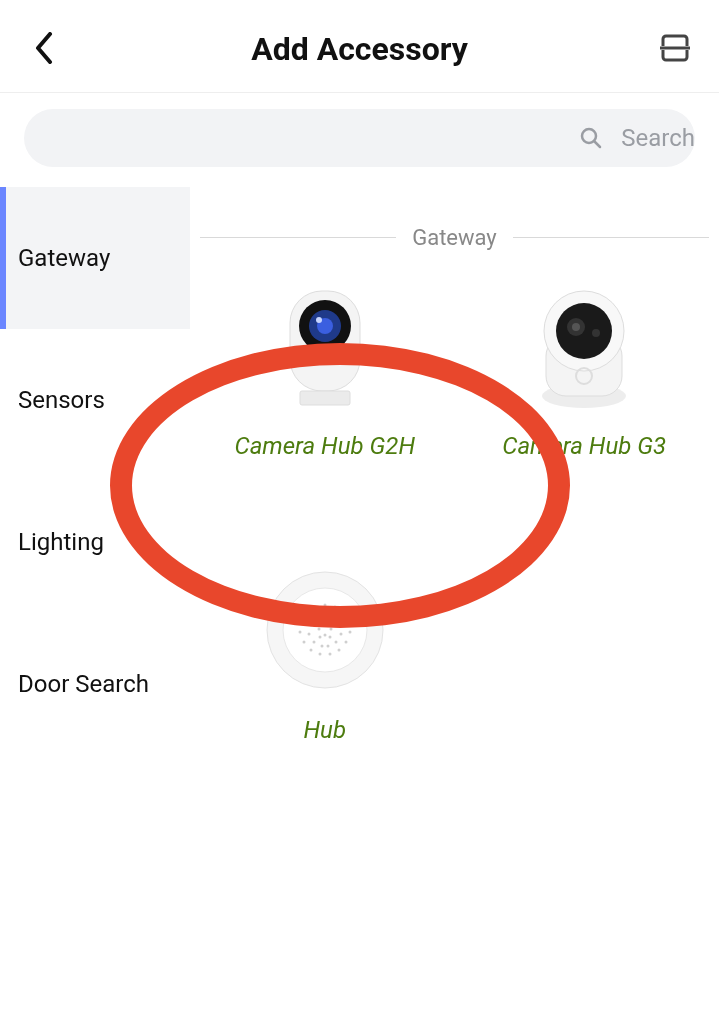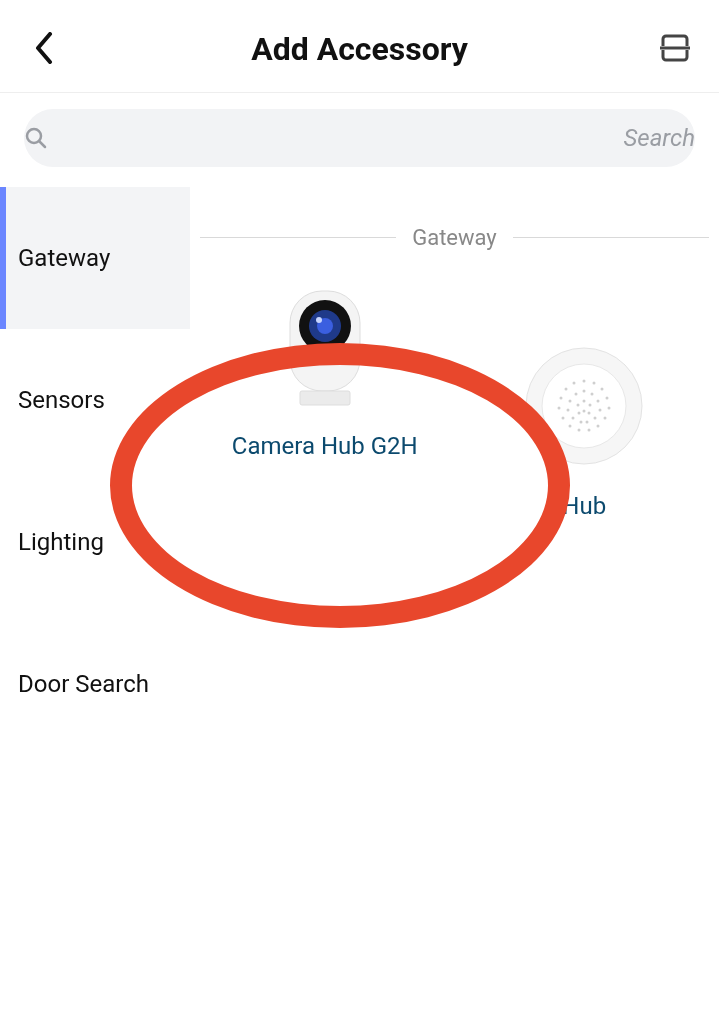--- a/index.html
+++ b/index.html
@@ -41,25 +41,24 @@
   }
   .search-wrap {
     padding: 16px 24px;
   }
   .search {
     background: #f2f3f5;
     border-radius: 32px;
     height: 58px;
     display:flex;
     align-items:center;
-    justify-content:space-between;
+    justify-content:flex-end;
     gap:18px;
     color:#9a9da3;
     font-size:24px;
-    font-style:italic;
   }
   .content {
     display:flex;
     height: calc(100% - 170px);
   }
   .sidebar {
     width: 190px;
     flex-shrink:0;
     padding-top:4px;
   }
@@ -114,22 +113,23 @@
   }
   .tile .img {
     width:140px;
     height:140px;
     display:flex;
     align-items:center;
     justify-content:center;
   }
   .tile .label {
     font-size:24px;
-    color:#0c4a6e;
+    color:#4d7c0f;
     text-align:right;
+    font-style:italic;
   }
   .annotation {
     position:absolute;
     border: 22px solid #e8472c;
     border-radius: 50%;
     pointer-events:none;
   }
 </style>
 </head>
 <body>
@@ -193,20 +193,35 @@
             <circle cx="55" cy="45" r="26" fill="#111"></circle>
             <circle cx="55" cy="45" r="16" fill="#1f3a8a"></circle>
             <circle cx="55" cy="45" r="8" fill="#3b5fe0"></circle>
             <circle cx="49" cy="39" r="3" fill="#c7d6ff"></circle>
             <rect x="30" y="110" width="50" height="14" rx="2" fill="#ebebeb" stroke="#ddd"></rect>
           </svg>
         </div>
         <div class="label">Camera Hub G2H</div>
       </div>
 
+      <div class="tile">
+        <div class="img">
+          <svg width="120" height="130" viewBox="0 0 120 130">
+            <ellipse cx="60" cy="115" rx="42" ry="12" fill="#ededed"></ellipse>
+            <rect x="22" y="55" width="76" height="60" rx="20" fill="#f4f4f4" stroke="#ddd"></rect>
+            <circle cx="60" cy="50" r="40" fill="#f8f8f8" stroke="#ddd"></circle>
+            <circle cx="60" cy="50" r="28" fill="#1a1a1a"></circle>
+            <circle cx="52" cy="46" r="9" fill="#333"></circle>
+            <circle cx="52" cy="46" r="4" fill="#555"></circle>
+            <circle cx="72" cy="52" r="4" fill="#333"></circle>
+            <circle cx="60" cy="95" r="8" fill="none" stroke="#ddd" stroke-width="2"></circle>
+          </svg>
+        </div>
+        <div class="label">Camera Hub G3</div>
+      </div>
 
       <div class="tile" style="margin-top:60px;">
         <div class="img">
           <svg width="130" height="130" viewBox="0 0 130 130">
             <circle cx="65" cy="65" r="58" fill="#f6f6f6" stroke="#e3e3e3"></circle>
             <circle cx="65" cy="65" r="42" fill="#fff" stroke="#e8e8e8"></circle>
             <g fill="#cfcfcf">
               <circle cx="65" cy="40" r="1.5"></circle>
                 <circle cx="55" cy="42" r="1.5"></circle>
                 <circle cx="75" cy="42" r="1.5"></circle>

